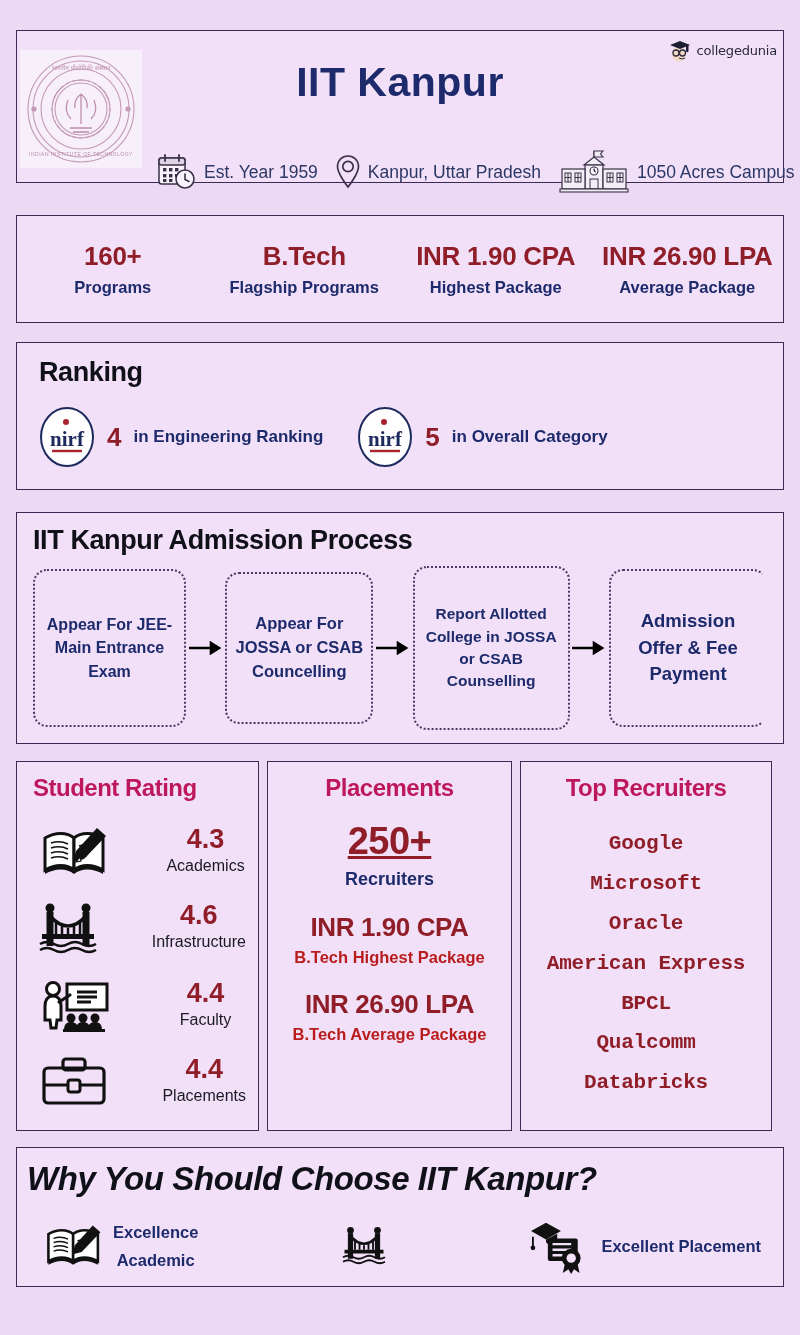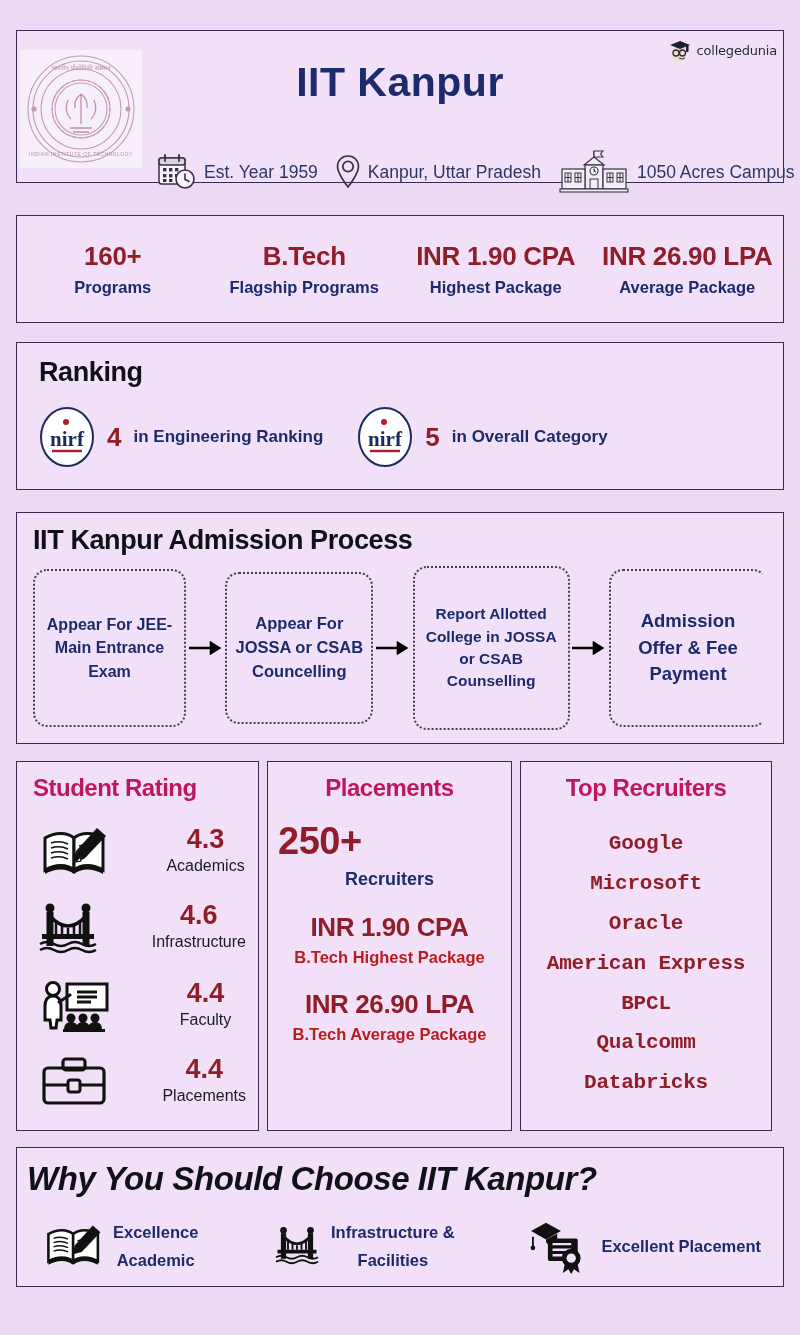--- a/index.html
+++ b/index.html
@@ -123,21 +123,21 @@
     color: #be185d; letter-spacing: -0.5px;
   }
   .col-rating .col-title { text-align: left; padding-left: 4px; }
 
   .rate-row { display: flex; align-items: flex-start; margin-top: 24px; gap: 44px; }
   .rate-ico { width: 92px; display: flex; justify-content: center; }
   .rate-txt { flex: 1; text-align: center; }
   .rate-num { font-size: 27px; font-weight: bold; color: #8f1e28; line-height: 1; }
   .rate-lbl { font-size: 16px; color: #1a1a22; margin-top: 4px; }
 
-  .pl-big { font-size: 38px; font-weight: bold; color: #8f1e28; margin-top: 18px; letter-spacing: -0.5px; }
+  .pl-big { text-align: center; font-size: 38px; font-weight: bold; color: #8f1e28; margin-top: 18px; letter-spacing: -0.5px; text-decoration: underline; }
   .pl-sub { text-align: center; font-size: 18px; font-weight: bold; color: #1d2a6b; margin-top: 6px; }
   .pl-mid { text-align: center; font-size: 26px; font-weight: bold; color: #8f1e28; margin-top: 22px; letter-spacing: -0.4px; }
   .pl-mid-sub { text-align: center; font-size: 16.5px; font-weight: bold; color: #b91c1c; margin-top: 5px; }
 
   .recr-list { margin-top: 22px; font-family: Liberation Mono, monospace; }
   .recr { text-align: center; font-size: 21px; font-weight: bold; color: #8f1e28; line-height: 1.9; letter-spacing: -0.2px; }
 
   
   .why { margin-top: 16px; height: 140px; padding: 12px 10px; }
   .why-title {
@@ -497,24 +497,20 @@
             <rect x="46.5" y="10" width="7" height="34" fill="#111"></rect>
             <path d="M14 14 Q32 34 50 14" stroke="#111" stroke-width="3.5" fill="none"></path>
             <g stroke="#111" stroke-width="2.5">
                 <path d="M20 19 v13 M26 24 v8 M32 26 v6 M38 24 v8 M44 19 v13"></path>
               </g>
             <rect x="6" y="32" width="52" height="5" fill="#111"></rect>
             <path d="M4 42 q7 -4 14 0 t14 0 t14 0 t14 0" stroke="#111" stroke-width="2.5" fill="none"></path>
             <path d="M4 48 q7 -4 14 0 t14 0 t14 0 t14 0" stroke="#111" stroke-width="2.5" fill="none"></path>
           </svg>
         </span>
-        <span class="why-txt">
-          <span style="display:block">Infrastructure &amp;</span>
-          <span style="display:block">Facilities</span>
-        </span>
       </div>
 
       <span class="why-sp"></span>
 
       <div class="why-item" style="margin-right:12px">
         <span>
           <svg width="62" height="56" viewBox="0 0 66 60">
             <path d="M2 14 L18 5 L34 14 L18 23 Z" fill="#111"></path>
             <path d="M18 23 L30 17 v8 c0 5 -12 5 -12 0 z" fill="#111"></path>
             <path d="M4 20 v10" stroke="#111" stroke-width="2"></path>

